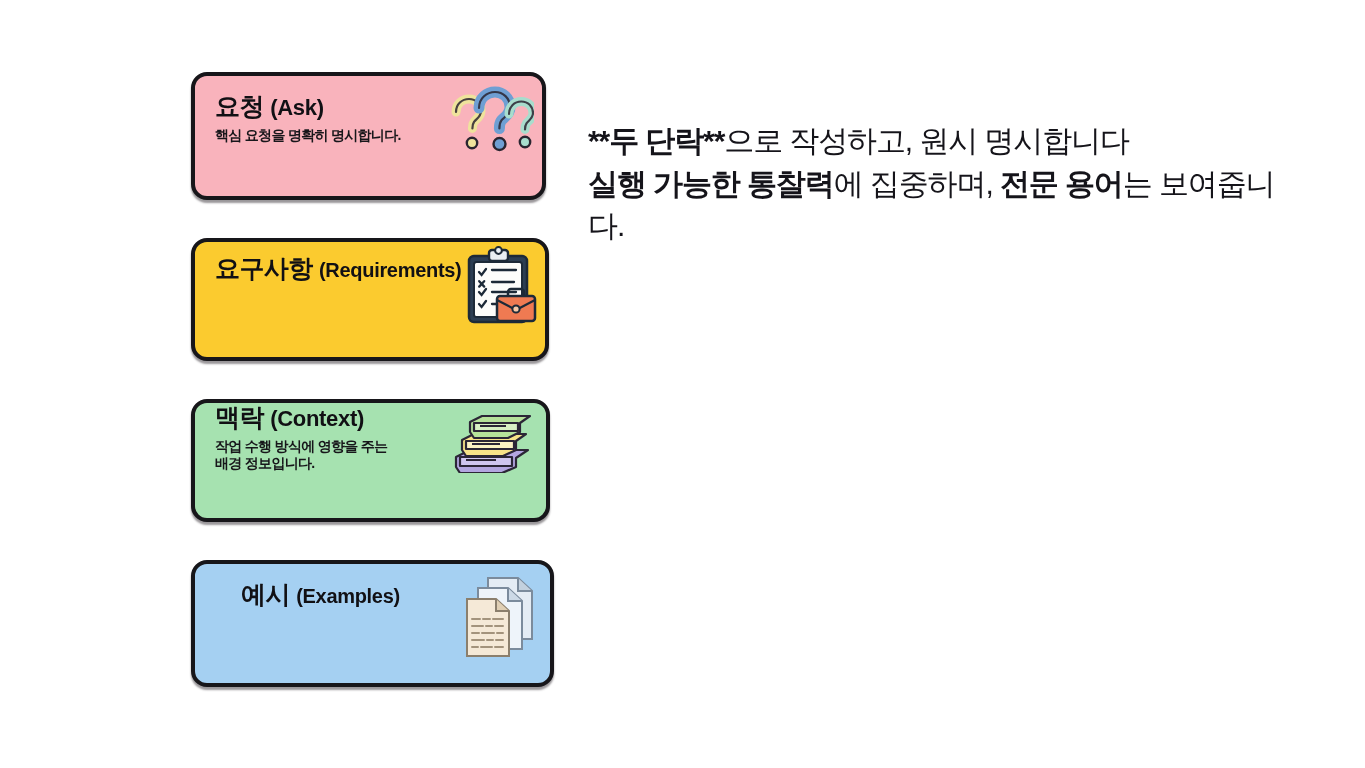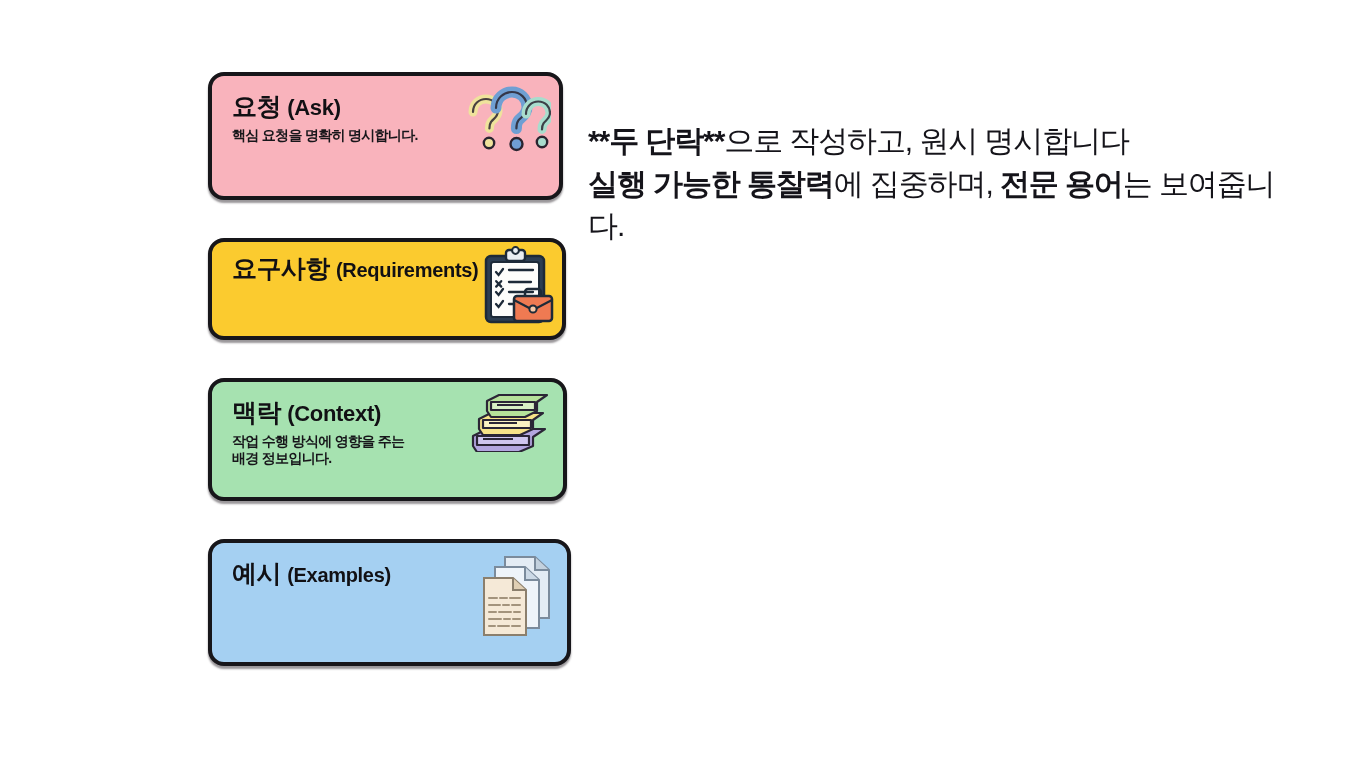--- a/index.html
+++ b/index.html
@@ -21,34 +21,34 @@
   .slide {
     position: relative;
     width: 1365px;
     height: 768px;
     background: #ffffff;
   }
 
   
   .cards {
     position: absolute;
-    left: 208px;
+    left: 191px;
     top: 72px;
     width: 372px;
   }
 
   .card {
     position: relative;
     border: 4px solid #17161a;
     border-radius: 16px;
     box-shadow: 0 3px 2px rgba(30,25,30,0.45);
     overflow: hidden;
     margin-bottom: 38px;
   }
-  .card:last-child { margin-bottom: 16px; }
+  .card:last-child { margin-bottom: 16px; padding-left: 26px; }
 
   .card-inner {
     position: relative;
     padding: 14px 18px 16px 20px;
     min-height: 0;
   }
 
   .card-title {
     font-weight: 700;
     font-size: 25px;
@@ -67,27 +67,27 @@
     font-size: 14px;
     font-weight: 700;
     line-height: 1.28;
     letter-spacing: -0.7px;
     color: #17161a;
     white-space: pre-line;
   }
 
   
   #card-ask          { background: #f9b3bc; width: 355px; height: 128px; }
-  #card-requirements { background: #fbcb2f; width: 358px; height: 102px; }
+  #card-requirements { background: #fbcb2f; width: 358px; height: 123px; }
   #card-context      { background: #a6e2b0; width: 359px; height: 123px; }
   #card-examples     { background: #a5d0f2; width: 363px; height: 127px; }
 
   #card-ask .card-inner          { padding-top: 16px; }
   #card-requirements .card-inner { padding-top: 12px; }
-  #card-context .card-inner      { padding-top: 16px; }
+  #card-context .card-inner      { padding-top: 0; }
   #card-examples .card-inner     { padding-top: 16px; }
 
   #card-requirements .card-title .en { font-size: 20px; }
   #card-examples .card-title .en     { font-size: 20px; }
 
   
   .card-icon {
     position: absolute;
     pointer-events: none;
   }

